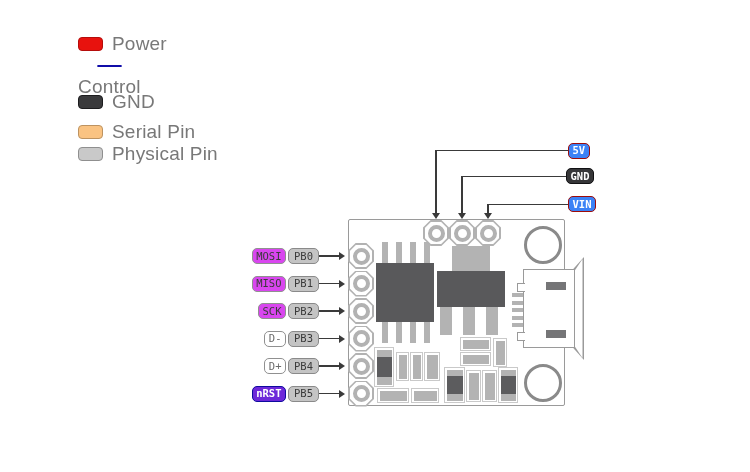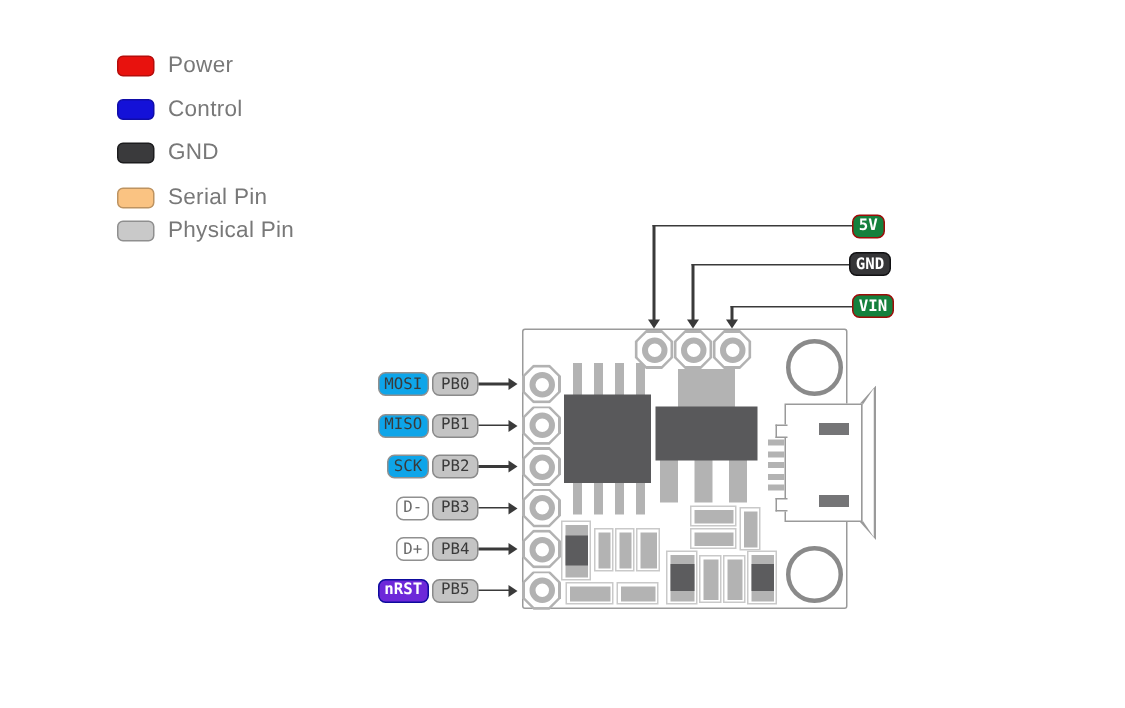--- a/index.html
+++ b/index.html
@@ -8,32 +8,32 @@
   .abs{position:absolute;}
 
   
   .legend-row{position:absolute;left:78px;display:flex;align-items:center;gap:9px;height:15px;}
   .swatch{width:25px;height:14px;border-radius:4px;border:1.5px solid;box-sizing:border-box;}
   .swatch.power{background:#e8120e;border-color:#b50d0b;}
   .swatch.control{background:#1411d8;border-color:#100da8;}
   .swatch.gnd{background:#3a3a3c;border-color:#1c1c1e;}
   .swatch.serial{background:#fac382;border-color:#bd9361;}
   .swatch.physical{background:#c9c9c9;border-color:#8f8f8f;}
-  .legend-label{font-size:15px;font-weight:500;color:#787878;letter-spacing:.2px;white-space:nowrap;}
+  .legend-label{font-size:19px;font-weight:500;color:#787878;letter-spacing:.2px;white-space:nowrap;}
 
   
   .pill{height:16px;border-radius:5px;border:1.5px solid #909090;box-sizing:border-box;
         display:inline-flex;align-items:center;justify-content:center;padding:0 3.5px;
         font-family:"DejaVu Sans Mono", monospace;font-size:10.5px;color:#3a3a3a;
         background:#fff;white-space:nowrap;line-height:1;}
-  .pill.serial{background:#0ea5e9;}
+  .pill.serial{background:#d946ef;}
   .pill.plain{background:#ffffff;color:#6a6a6a;}
   .pill.control{background:#6d28d9;border-color:#0e0b9e;color:#ffffff;font-weight:bold;}
   .pill.pb{background:#c4c4c4;border-color:#8a8a8a;width:31px;}
-  .pill.power{background:#15803d;border-color:#9d0b09;color:#fff;font-weight:bold;}
+  .pill.power{background:#3b82f6;border-color:#9d0b09;color:#fff;font-weight:bold;}
   .pill.gndp{background:#363638;border-color:#111113;color:#fff;font-weight:bold;}
 
   .pin-row{position:absolute;left:250px;width:69px;height:16px;display:flex;
            justify-content:flex-end;align-items:center;gap:2px;}
 
   
   .wire{position:absolute;background:#3a3a3a;}
   .arrow-right{position:absolute;width:0;height:0;border-top:4px solid transparent;
                border-bottom:4px solid transparent;border-left:6.5px solid #3a3a3a;}
   .arrow-down{position:absolute;width:0;height:0;border-left:4px solid transparent;
@@ -69,21 +69,21 @@
 </head>
 <body>
 
 <div class="canvas">
 
   <div>
     <div class="legend-row" style="top:36px;">
       <span class="swatch power"></span>
       <span class="legend-label">Power</span>
     </div>
-    <div class="legend-row" style="top:65px;">
+    <div class="legend-row" style="top:65px;flex-direction:column;">
       <span class="swatch control"></span>
       <span class="legend-label">Control</span>
     </div>
     <div class="legend-row" style="top:94px;">
       <span class="swatch gnd"></span>
       <span class="legend-label">GND</span>
     </div>
     <div class="legend-row" style="top:124px;align-items:center;">
       <span class="swatch serial"></span>
       <span class="legend-label">Serial Pin</span>

